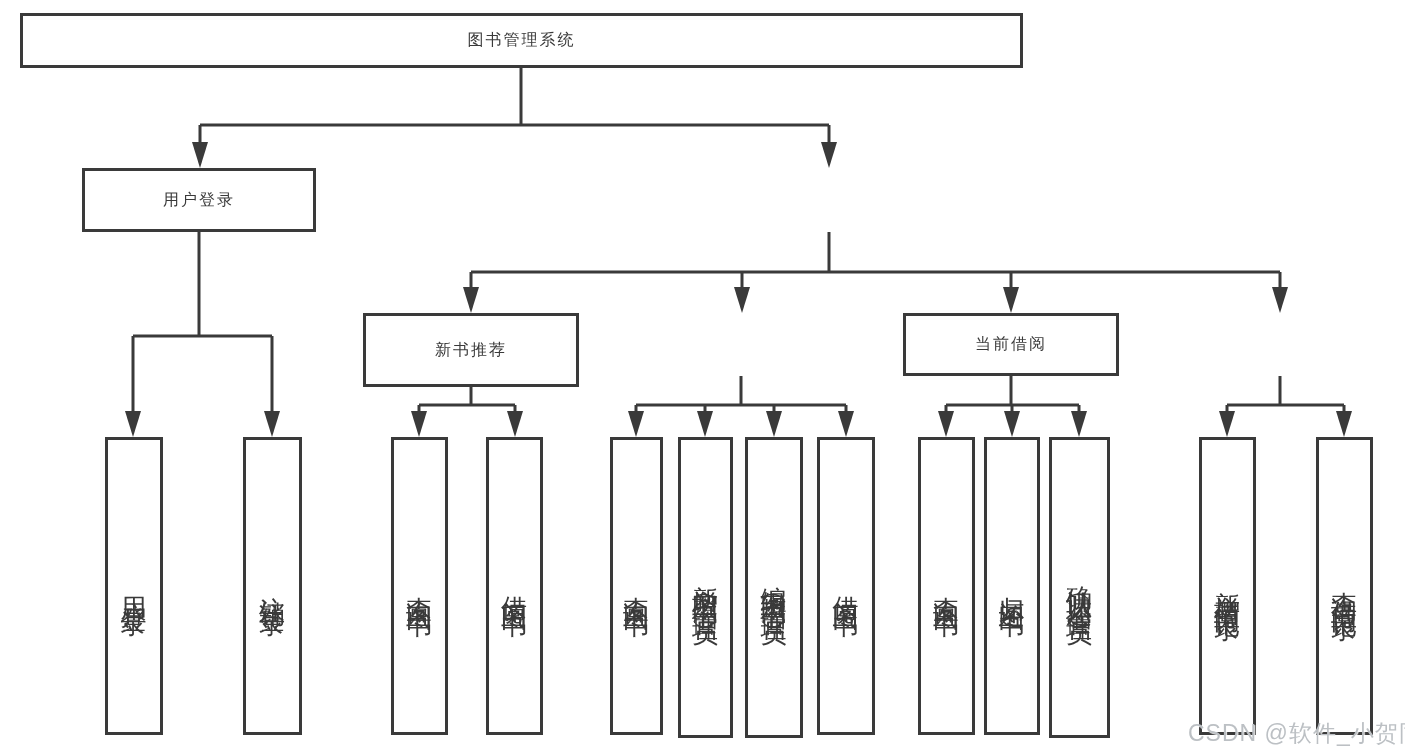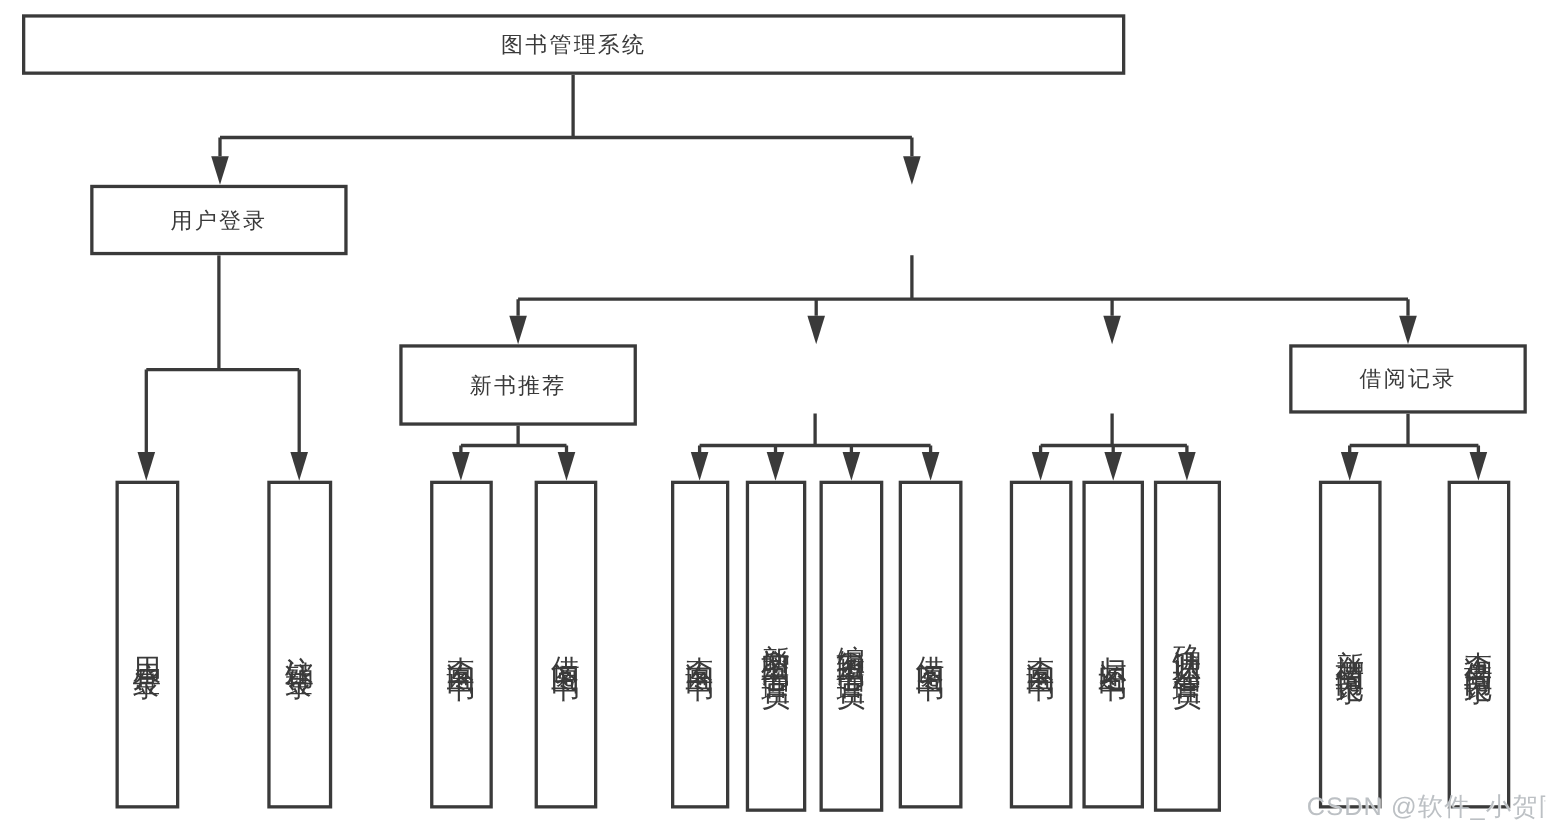--- a/index.html
+++ b/index.html
@@ -21,21 +21,21 @@
     position: absolute;
     box-sizing: border-box;
     background: #ffffff;
     border: 3px solid #3a3a3a;
     display: flex;
     align-items: center;
     justify-content: center;
     color: #3a3a3a;
     z-index: 2;
   }
-  .hnode { font-size: 20px; letter-spacing: 2px; }
+  .hnode { font-size: 16px; letter-spacing: 2px; }
   .vnode span {
     writing-mode: vertical-rl;
     text-orientation: mixed;
     font-size: 26px;
     letter-spacing: 5px;
     line-height: 1;
     white-space: nowrap;
   }
   .watermark {
     position: absolute;
@@ -98,22 +98,22 @@
     <span>图书管理系统</span>
   </div>
 
   <div class="node hnode" style="left:82px;top:168px;width:234px;height:64px">
     <span>用户登录</span>
   </div>
 
   <div class="node hnode" style="left:363px;top:313px;width:216px;height:74px">
     <span>新书推荐</span>
   </div>
-  <div class="node hnode" style="left:1172px;top:313px;width:216px;height:63px">
-    <span>借阅记录</span>
+  <div class="node hnode" style="left:903px;top:313px;width:216px;height:63px">
+    <span>当前借阅</span>
   </div>
 
   <div class="node vnode" style="left:105px;top:437px;width:58px;height:298px">
     <span>用户登录</span>
   </div>
   <div class="node vnode" style="left:243px;top:437px;width:59px;height:298px">
     <span>注销登录</span>
   </div>
 
   <div class="node vnode" style="left:391px;top:437px;width:57px;height:298px">

